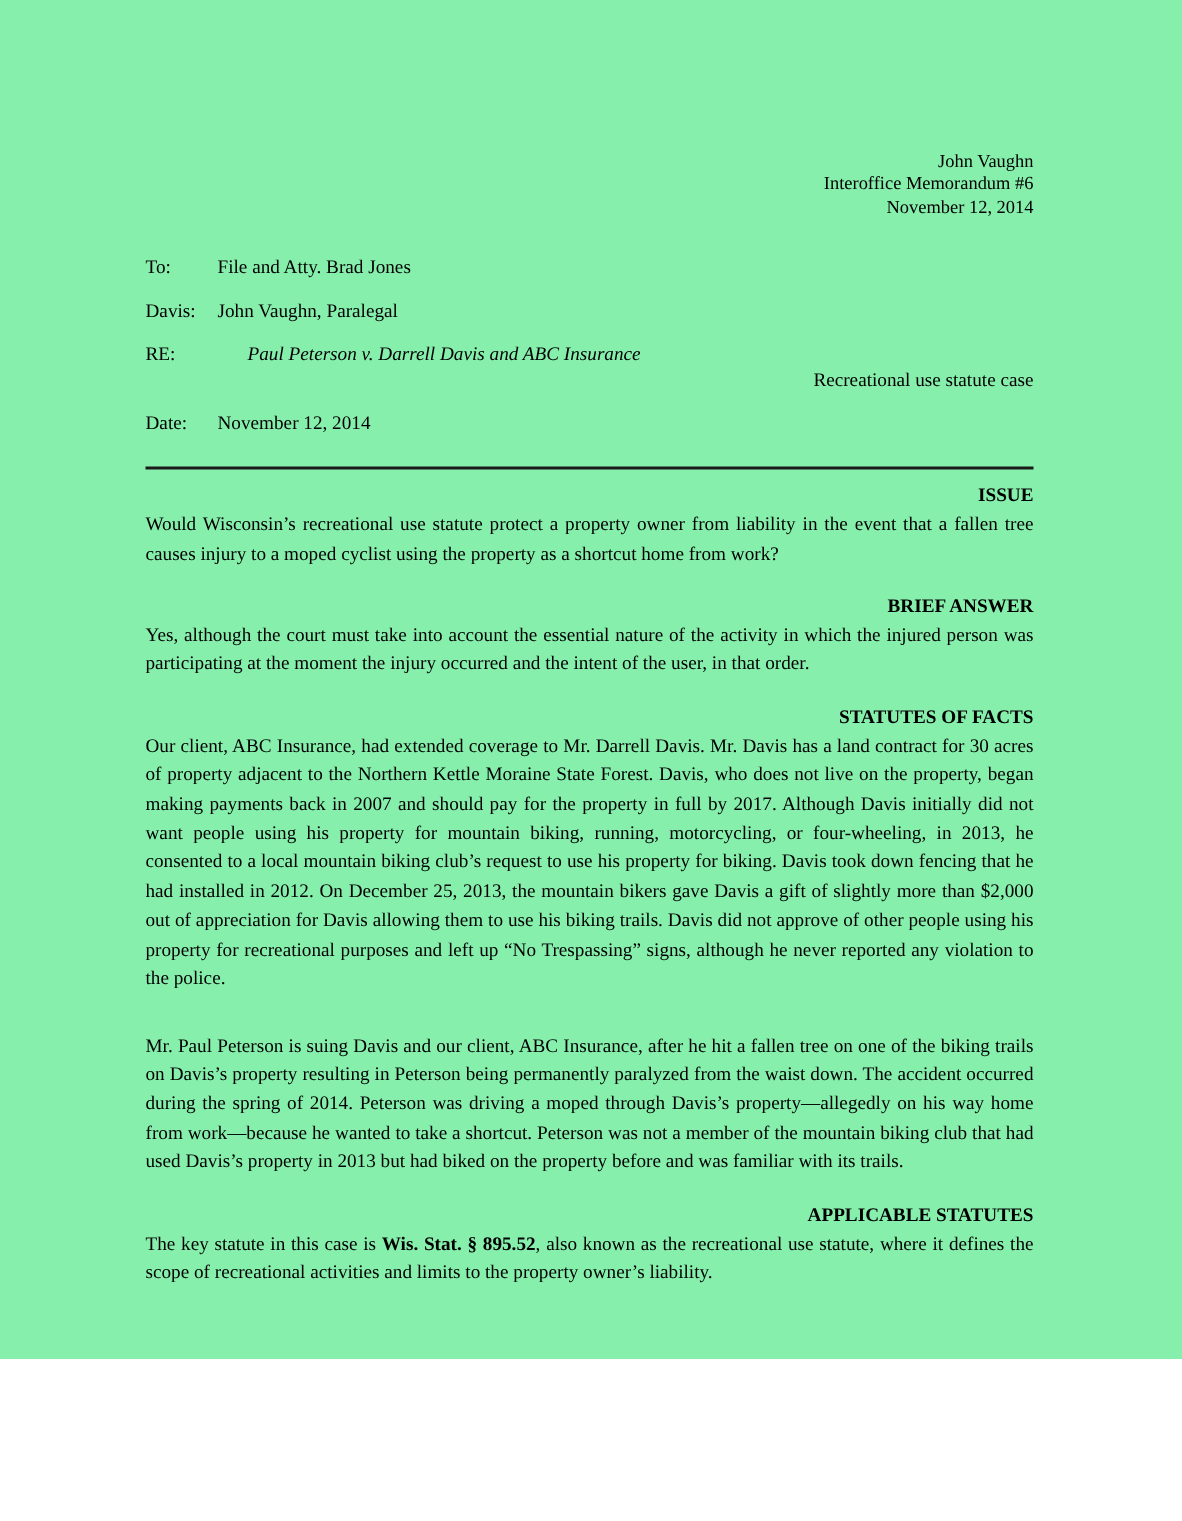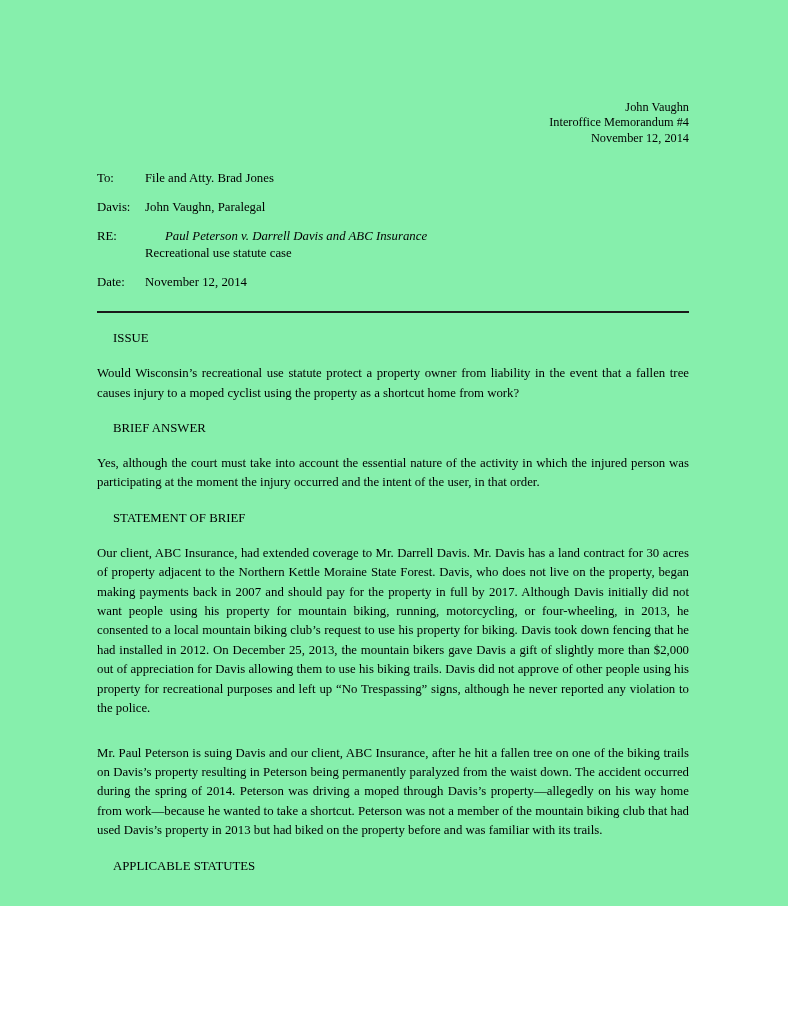--- a/index.html
+++ b/index.html
@@ -55,39 +55,40 @@
     font-family: Liberation Serif, serif;
   }
   .field-value { flex: 1 1 auto; }
   .field-value .case-name {
     font-style: italic;
     display: block;
     margin-left: 20px;
   }
   .field-value .case-sub {
     display: block;
+    text-align: right;
   }
 
   
   .rule {
     margin-top: 20px;
     border: 0;
     border-top: 2px solid #1a1a1a;
     width: 100%;
     height: 0;
   }
 
   
   .section { margin-top: 0; }
   .section-heading {
-    font-weight: normal;
-    text-align: left;
+    font-weight: bold;
+    text-align: right;
     font-size: 12.8px;
     line-height: 19px;
-    margin: 16px;
+    margin: 0;
   }
   .section-heading.spaced { margin-top: 16px; }
   .body-par {
     text-align: justify;
     font-size: 12.8px;
     line-height: 19.4px;
     margin: 0;
     hyphens: none;
   }
   .body-par + .body-par { margin-top: 25px; }
@@ -107,21 +108,21 @@
 </style>
 </head>
 <body>
 
 <div class="page">
 
   <div class="content">
 
     <div class="letterhead">
       <div>John Vaughn</div>
-      <div>Interoffice Memorandum #4</div>
+      <div>Interoffice Memorandum #6</div>
       <div>November 12, 2014</div>
     </div>
 
     <div class="fields">
 
       <div class="field-row">
         <span class="field-label">To:</span>
         <span class="field-value">File and Atty. Brad Jones</span>
       </div>
 
@@ -151,27 +152,28 @@
       <div class="section-heading">ISSUE</div>
       <p class="body-par">Would Wisconsin’s recreational use statute protect a property owner from liability in the event that a fallen tree causes injury to a moped cyclist using the property as a shortcut home from work?</p>
     </div>
 
     <div class="section">
       <div class="section-heading spaced">BRIEF ANSWER</div>
       <p class="body-par">Yes, although the court must take into account the essential nature of the activity in which the injured person was participating at the moment the injury occurred and the intent of the user, in that order.</p>
     </div>
 
     <div class="section">
-      <div class="section-heading spaced">STATEMENT OF BRIEF</div>
+      <div class="section-heading spaced">STATUTES OF FACTS</div>
       <p class="body-par">Our client, ABC Insurance, had extended coverage to Mr. Darrell Davis.  Mr. Davis has a land contract for 30 acres of property adjacent to the Northern Kettle Moraine State Forest.  Davis, who does not live on the property, began making payments back in 2007 and should pay for the property in full by 2017.  Although Davis initially did not want people using his property for mountain biking, running, motorcycling, or four-wheeling, in 2013, he consented to a local mountain biking club’s request to use his property for biking.  Davis took down fencing that he had installed in 2012.  On December 25, 2013, the mountain bikers gave Davis a gift of slightly more than $2,000 out of appreciation for Davis allowing them to use his biking trails.  Davis did not approve of other people using his property for recreational purposes and left up “No Trespassing” signs, although he never reported any violation to the police.</p>
       <p class="body-par">Mr. Paul Peterson is suing Davis and our client, ABC Insurance, after he hit a fallen tree on one of the biking trails on Davis’s property resulting in Peterson being permanently paralyzed from the waist down.  The accident occurred during the spring of 2014.  Peterson was driving a moped through Davis’s property—allegedly on his way home from work—because he wanted to take a shortcut.  Peterson was not a member of the mountain biking club that had used Davis’s property in 2013 but had biked on the property before and was familiar with its trails.</p>
     </div>
 
     <div class="section">
       <div class="section-heading spaced">APPLICABLE STATUTES</div>
+      <p class="body-par"><span>The key statute in this case is </span><b>Wis. Stat. § 895.52</b><span>, also known as the recreational use statute, where it defines the scope of recreational activities and limits to the property owner’s liability.</span></p>
     </div>
 
   </div>
 
   <div class="footer">
     <span>Page </span><span class="pageno">1</span><span> of 4</span>
   </div>
 
 </div>
 

